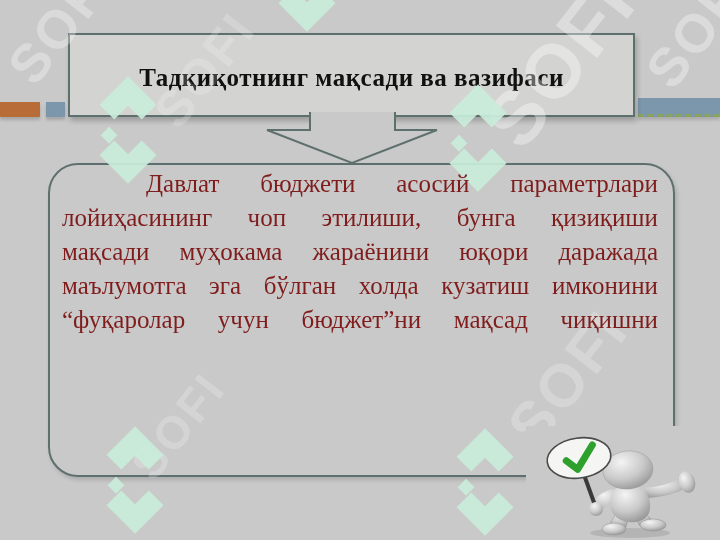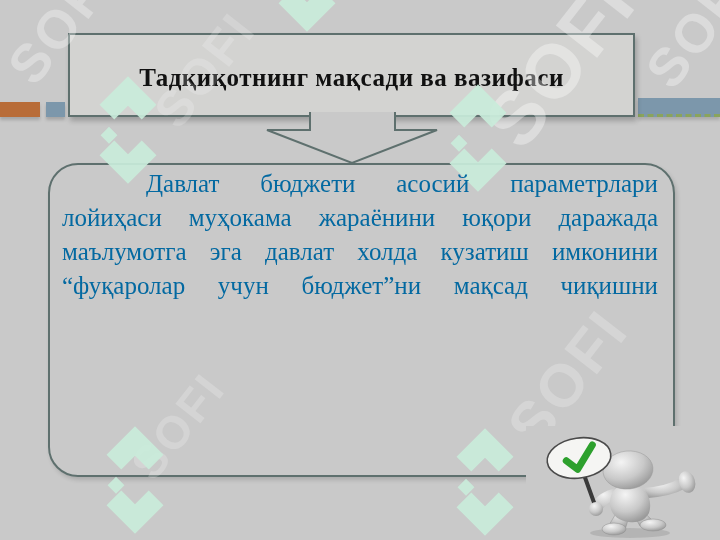--- a/index.html
+++ b/index.html
@@ -30,21 +30,21 @@
     box-shadow:2px 3px 4px rgba(0,0,0,.15);z-index:1;
   }
   
   .wm-sofi{
     position:absolute;font-family:"Liberation Sans","DejaVu Sans",sans-serif;
     font-weight:bold;color:rgba(255,255,255,.42);letter-spacing:3px;z-index:4;
     transform:translate(-50%,-50%) rotate(-52deg);white-space:nowrap;pointer-events:none;
   }
   .wm-mint{position:absolute;transform:translate(-50%,-50%);z-index:4;pointer-events:none;}
   
-  .body-text{position:absolute;left:62px;top:167px;width:596px;z-index:6;color:#0369a1;}
+  .body-text{position:absolute;left:62px;top:167px;width:596px;z-index:6;color:#7f1d1d;}
   .body-text .line{
     font-size:25px;line-height:34px;height:34px;overflow:hidden;
     text-align:justify;text-align-last:justify;
   }
   .body-text .line.first{text-indent:84px;}
   .body-text .line.last{text-align-last:left;}
   .figure-svg{position:absolute;left:526px;top:426px;z-index:5;}
 </style>
 </head>
 <body>
@@ -136,18 +136,19 @@
     <ellipse cx="102" cy="44" rx="25" ry="19" transform="rotate(-6 102 44)" fill="url(#gBody)" stroke="#9a9a9a" stroke-width="0.5"></ellipse>
 
     <g transform="rotate(-8 53 32)">
       <ellipse cx="53" cy="32" rx="32" ry="20" fill="#f5f5f3" stroke="#4a4a4a" stroke-width="1.6"></ellipse>
       <path d="M40,33 L50,43 L68,21" fill="none" stroke="#2da02d" stroke-width="7" stroke-linecap="round" stroke-linejoin="round"></path>
     </g>
   </svg>
 
   <div class="body-text">
     <div class="line first">Давлат бюджети асосий параметрлари</div>
-    <div class="line">лойиҳаси муҳокама жараёнини юқори даражада</div>
-    <div class="line">маълумотга эга давлат холда кузатиш имконини</div>
+    <div class="line">лойиҳасининг чоп этилиши, бунга қизиқиши</div>
+    <div class="line">мақсади муҳокама жараёнини юқори даражада</div>
+    <div class="line">маълумотга эга бўлган холда кузатиш имконини</div>
     <div class="line">“фуқаролар учун бюджет”ни мақсад чиқишни</div>
   </div>
 
 </div>
 
 </body></html>

